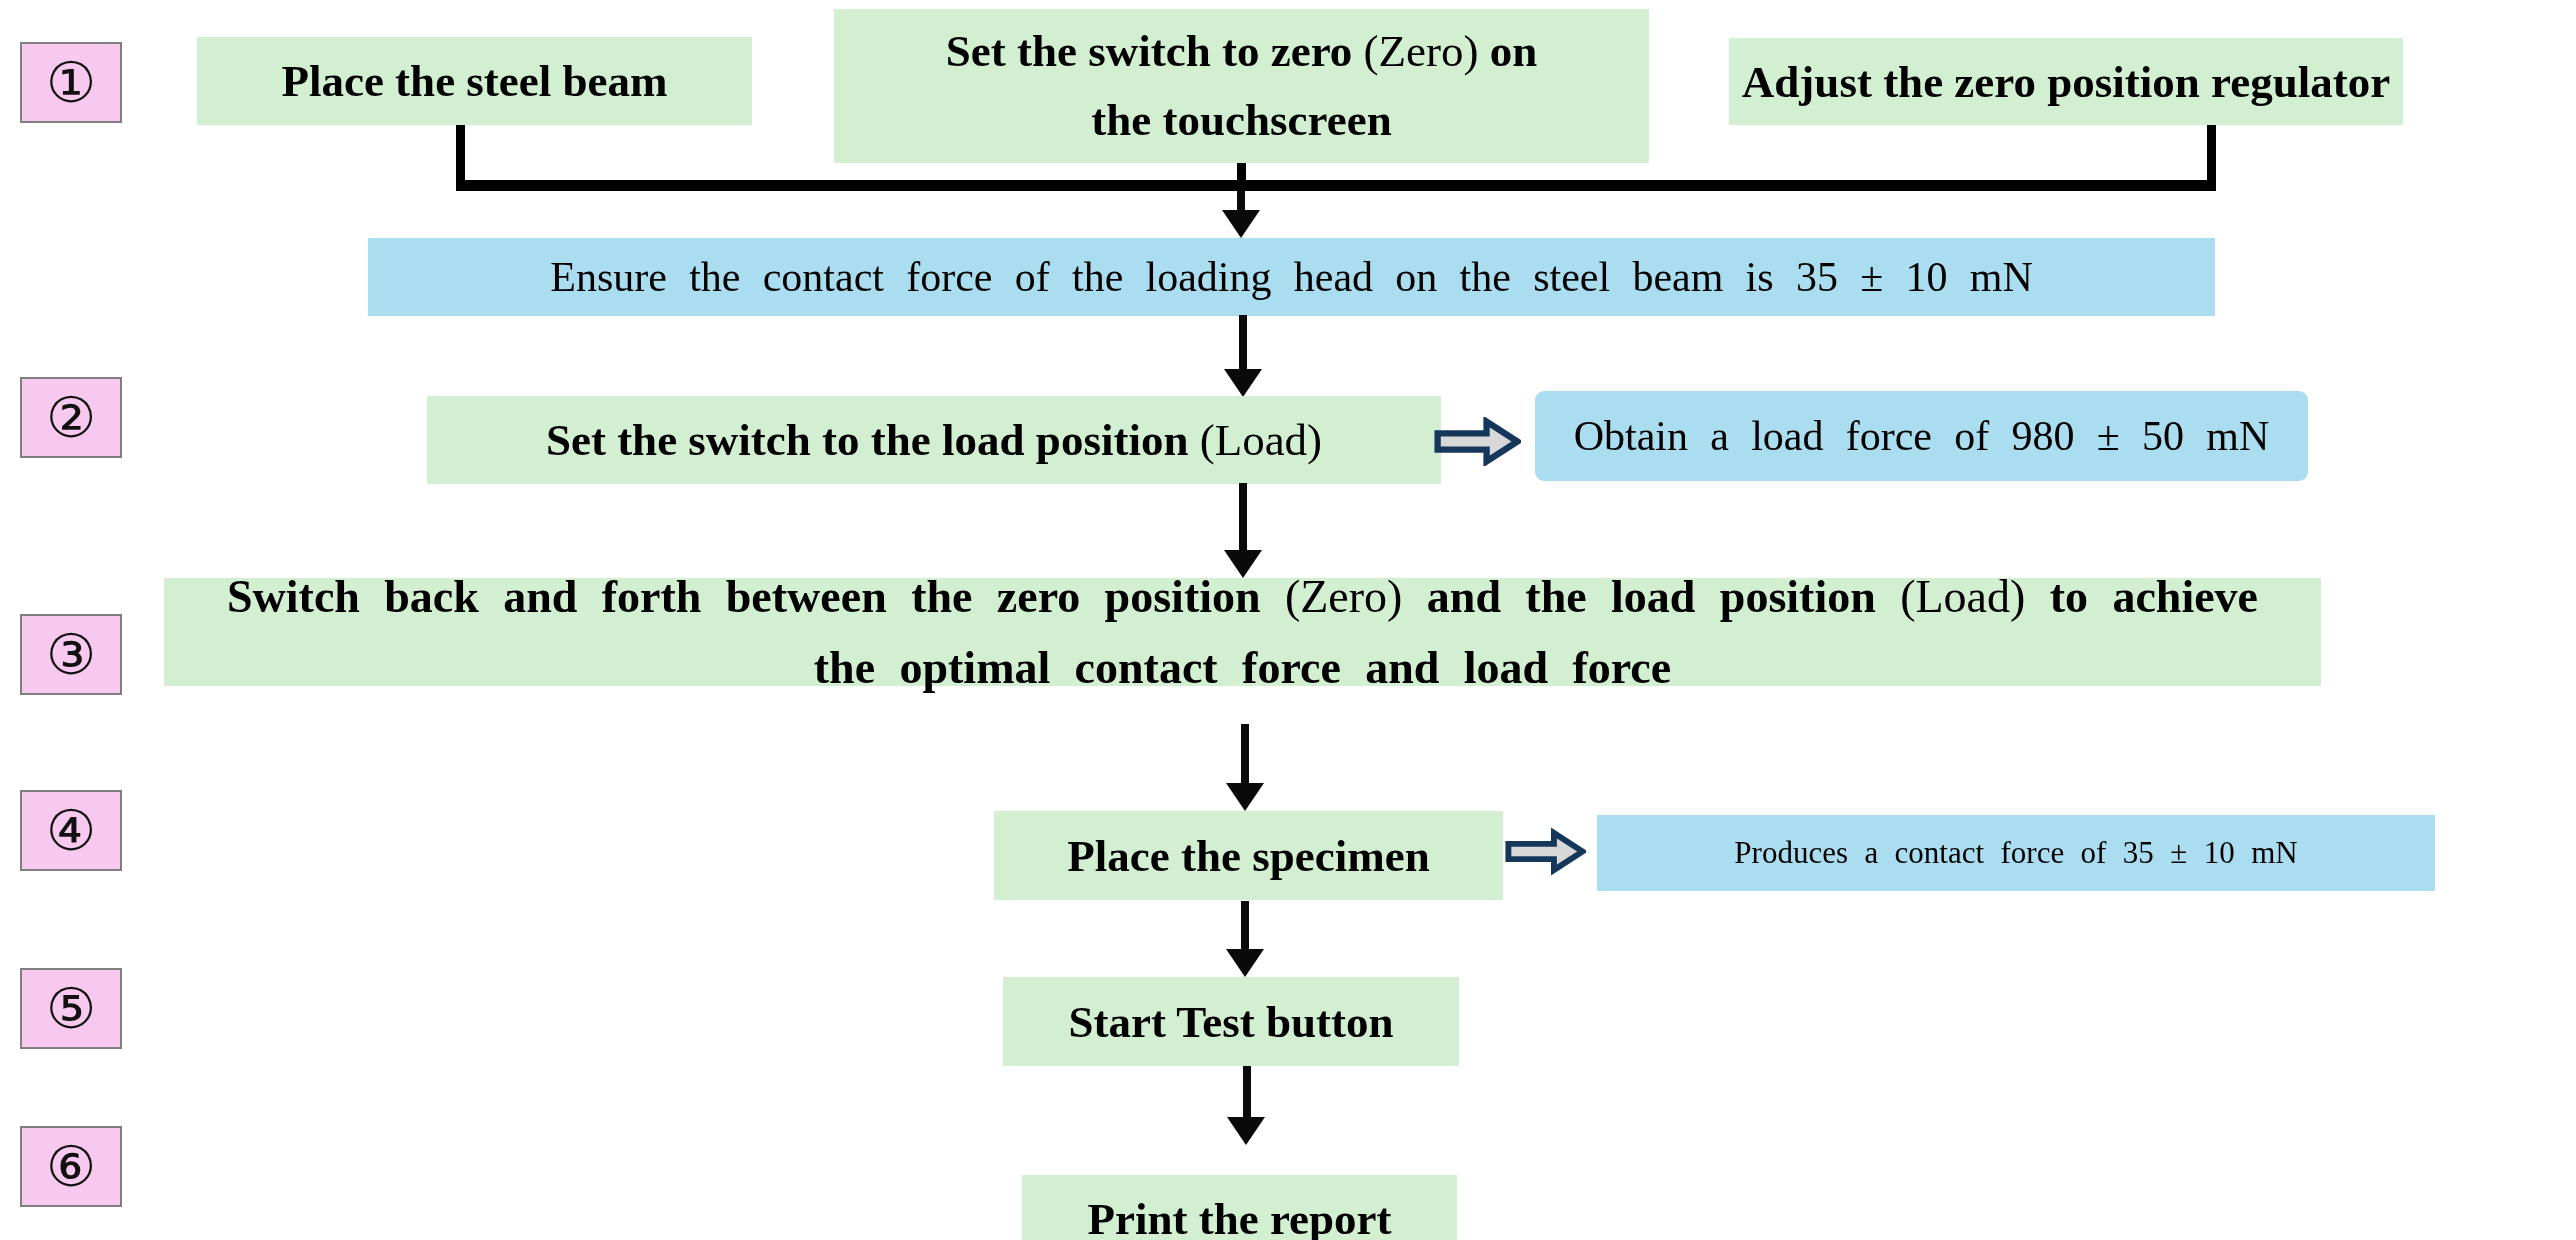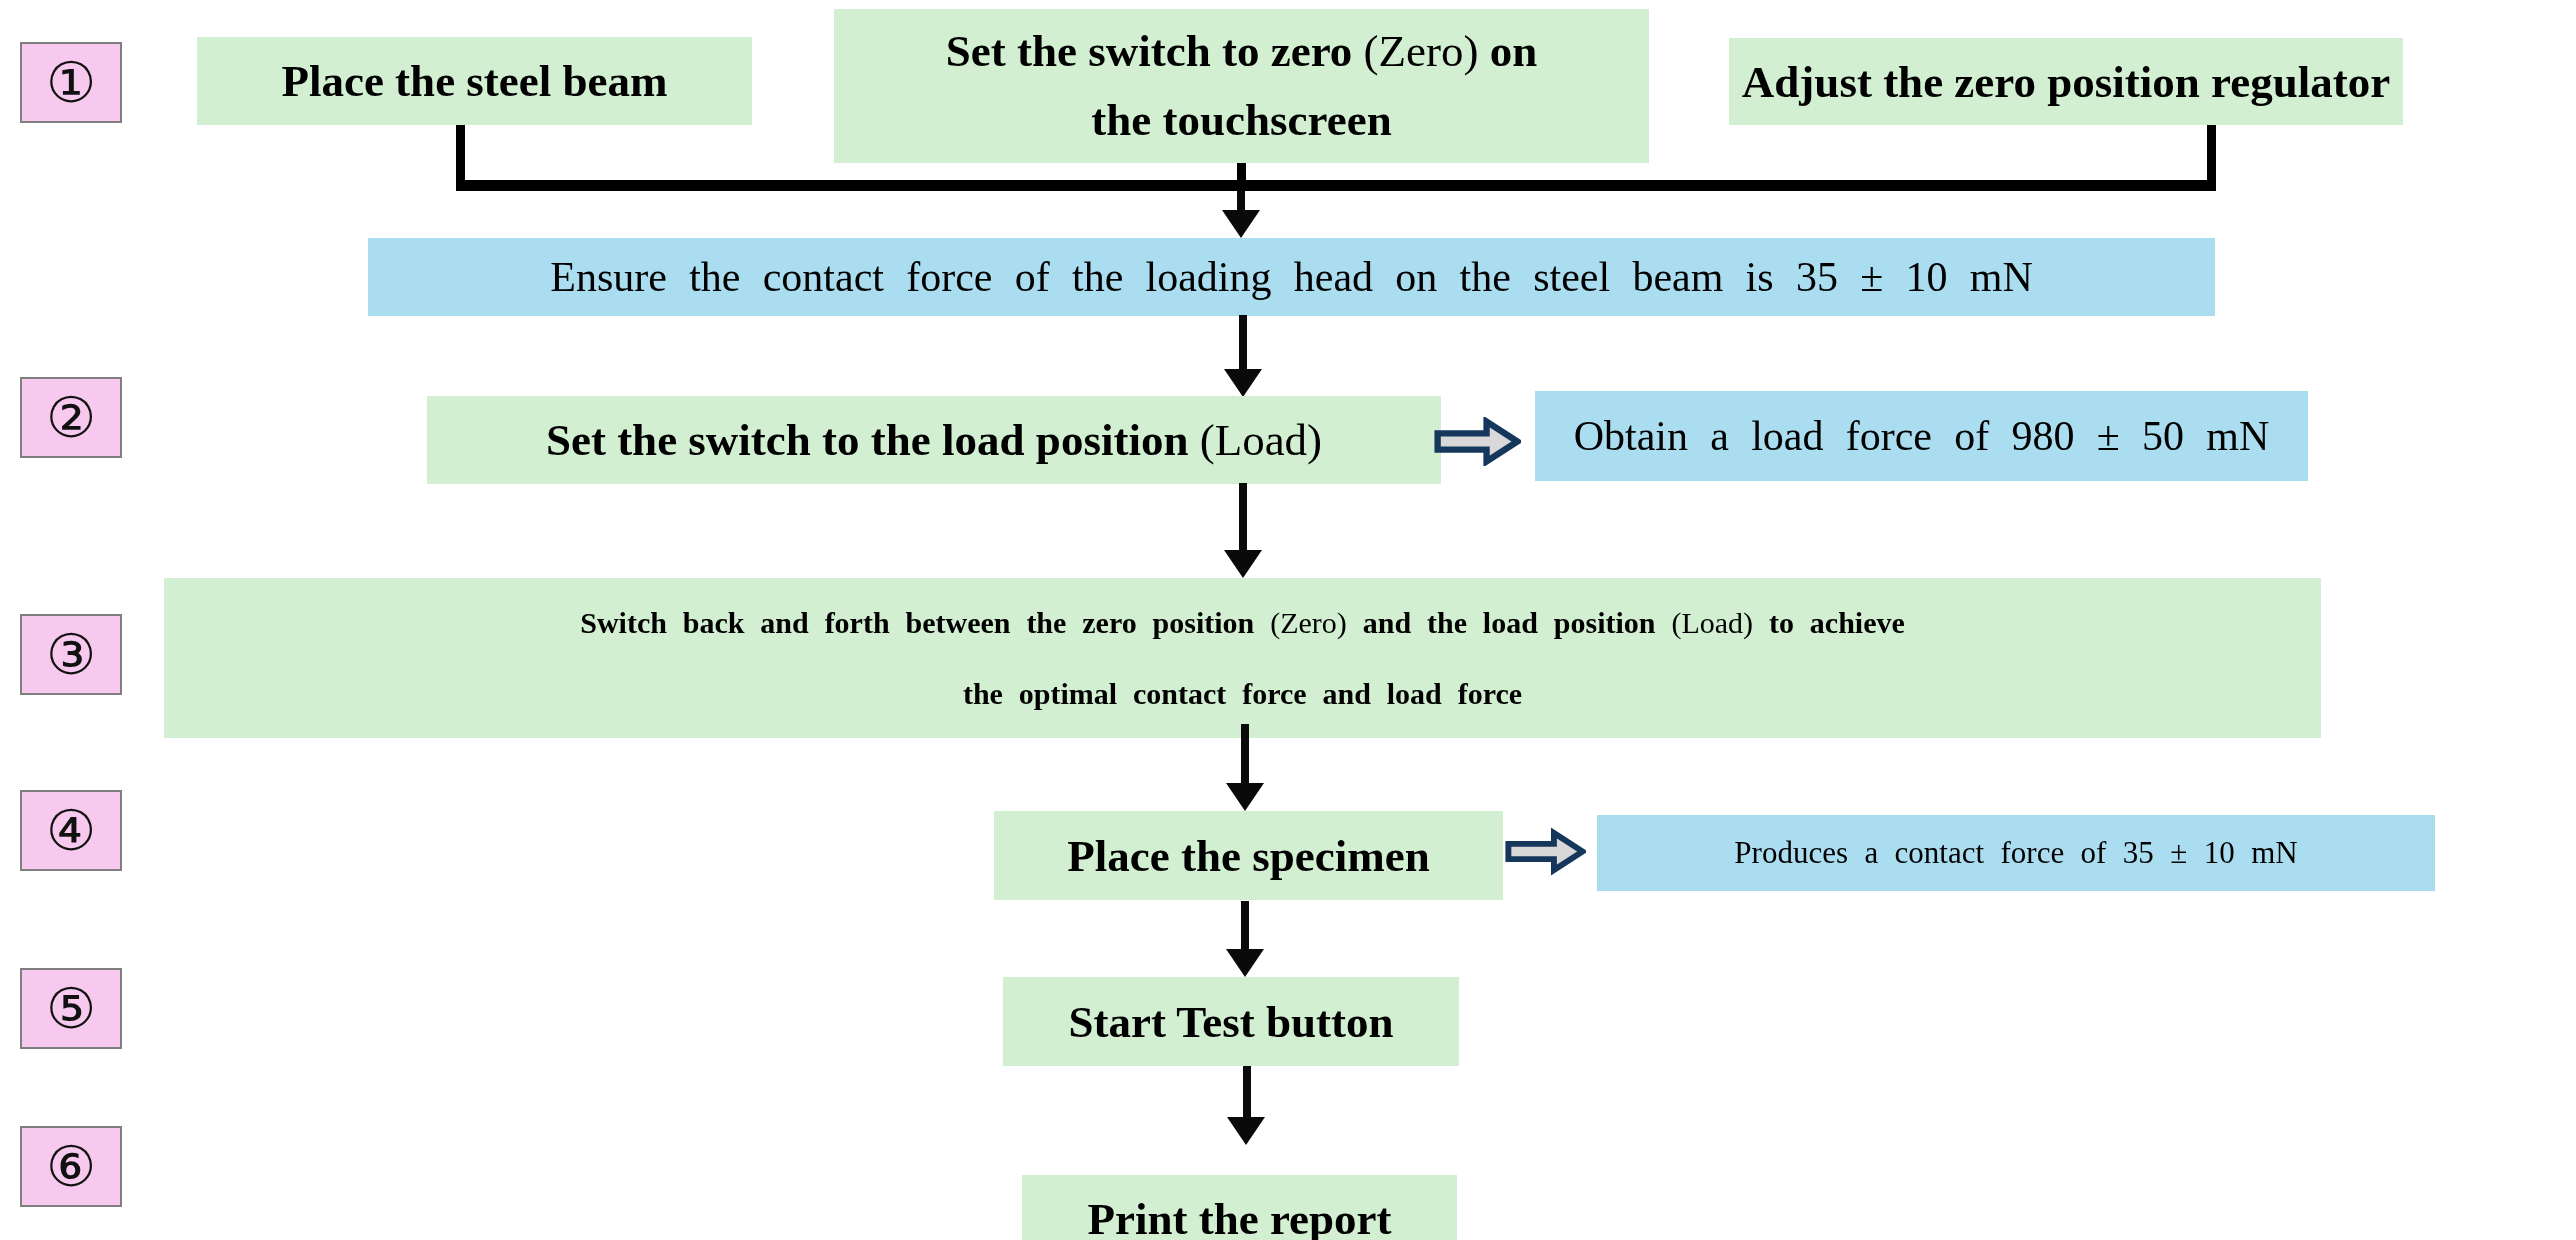--- a/index.html
+++ b/index.html
@@ -80,28 +80,28 @@
   <div class="box green nowrap" style="left:427px;top:396px;width:1014px;height:88px;">
     <span>
       <span>Set the switch to the load position </span><span class="reg">(Load)</span>
     </span>
   </div>
 
   <svg class="blockarrow" style="left:1434px;top:417px;" width="87" height="49" viewBox="0 0 96 54">
     <path d="M4 18 L58 18 L58 5 L92 27 L58 49 L58 36 L4 36 Z" fill="#d8d8d8" stroke="#16375c" stroke-width="7" stroke-linejoin="miter"></path>
   </svg>
 
-  <div class="box blue nowrap" style="left:1535px;top:391px;width:773px;height:90px;">
+  <div class="box blue nowrap" style="left:1535px;top:391px;width:773px;height:90px;border-radius:9px;">
     <span>Obtain a load force of 980 ± 50 mN</span>
   </div>
 
   <div class="astem" style="left:1239px;top:483px;height:70px;"></div>
   <div class="ahead" style="left:1224px;top:550px;"></div>
 
-  <div class="box green wide" style="left:164px;top:578px;width:2157px;height:160px;line-height:71px;font-size:30px;">
+  <div class="box green wide" style="left:164px;top:578px;width:2157px;height:108px;line-height:71px;font-size:46px;">
     <span>
       <span>Switch back and forth between the zero position </span><span class="reg">(Zero)</span><span> and the load position </span><span class="reg">(Load)</span><span> to achieve</span><br>
       <span>the optimal contact force and load force</span>
     </span>
   </div>
 
   <div class="astem" style="left:1241px;top:724px;height:61px;"></div>
   <div class="ahead" style="left:1226px;top:783px;"></div>
 
   <div class="box green nowrap" style="left:994px;top:811px;width:509px;height:89px;">

